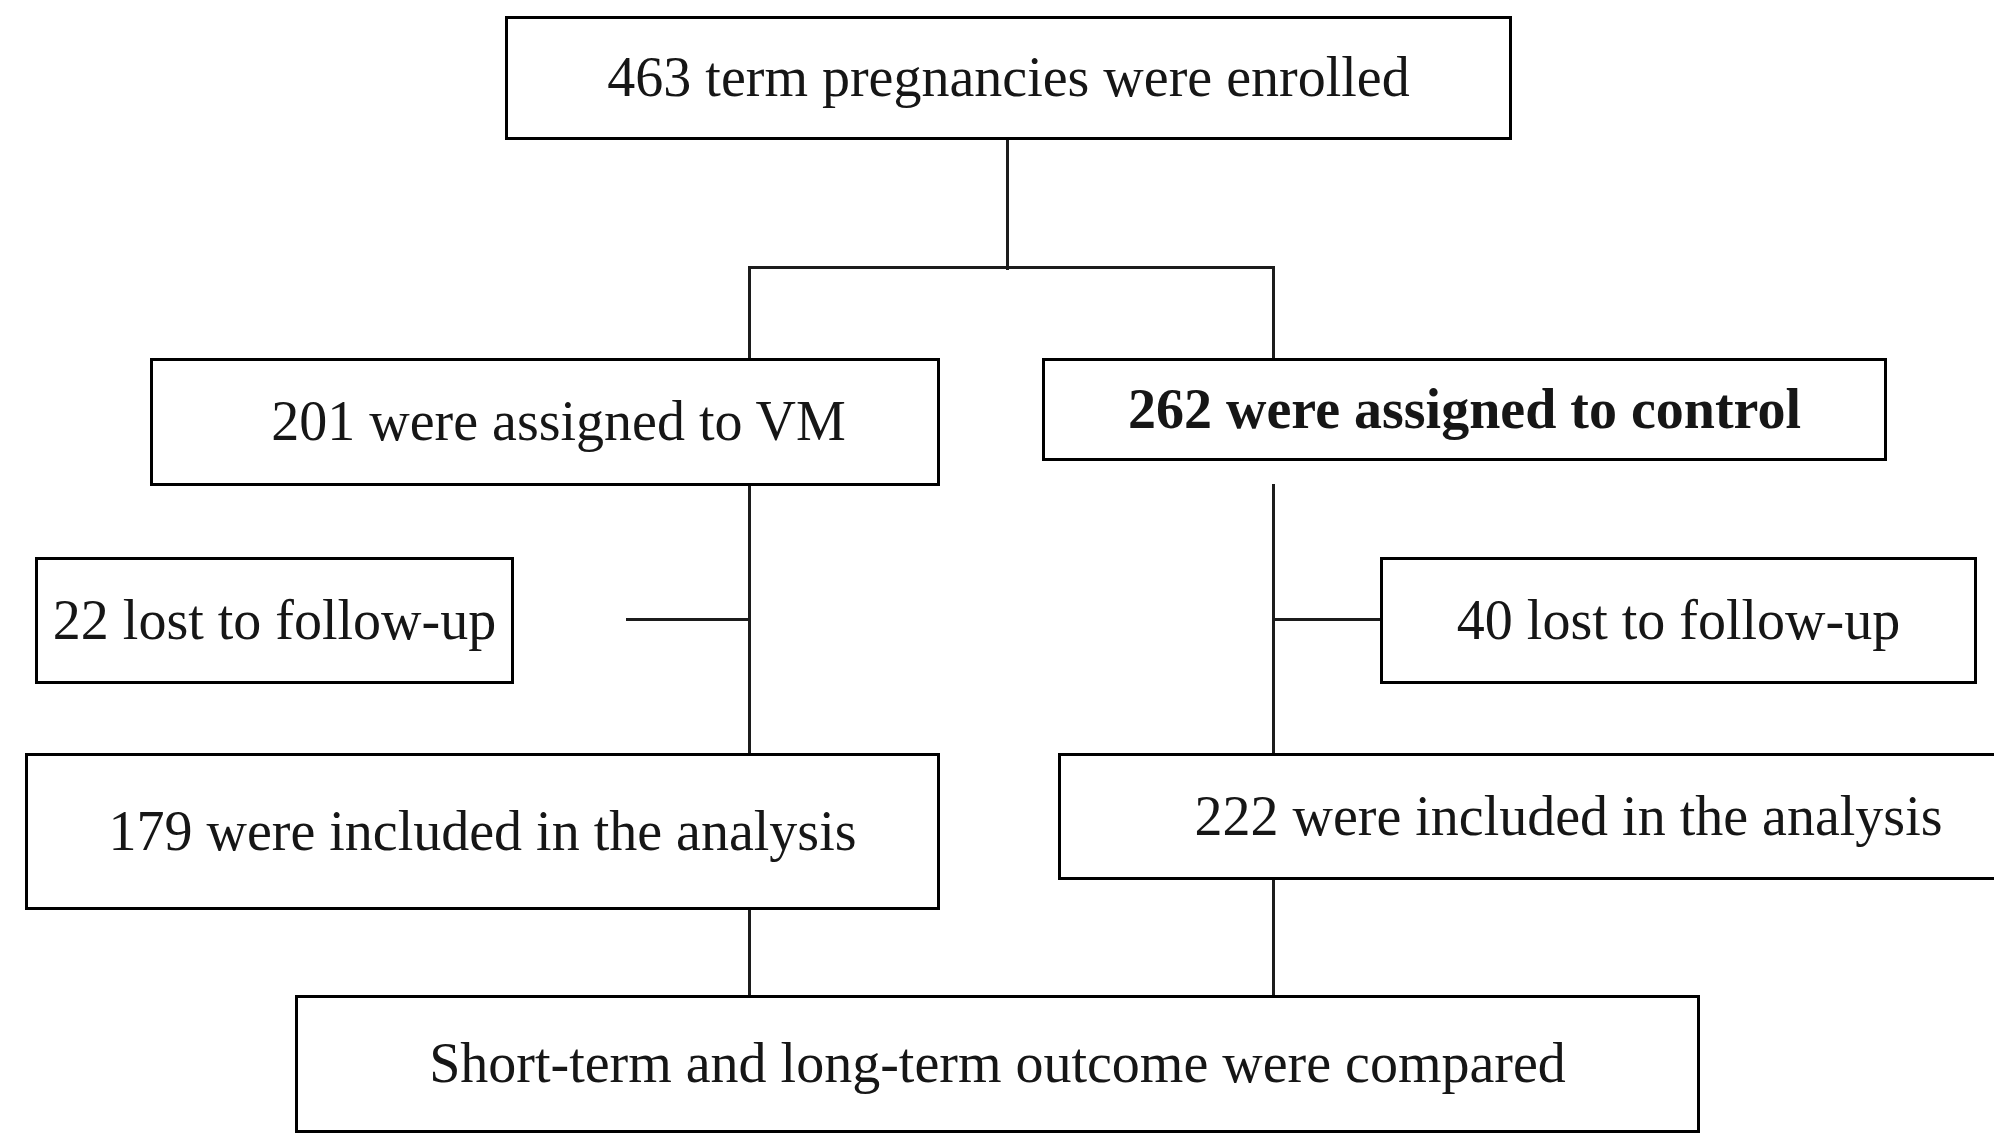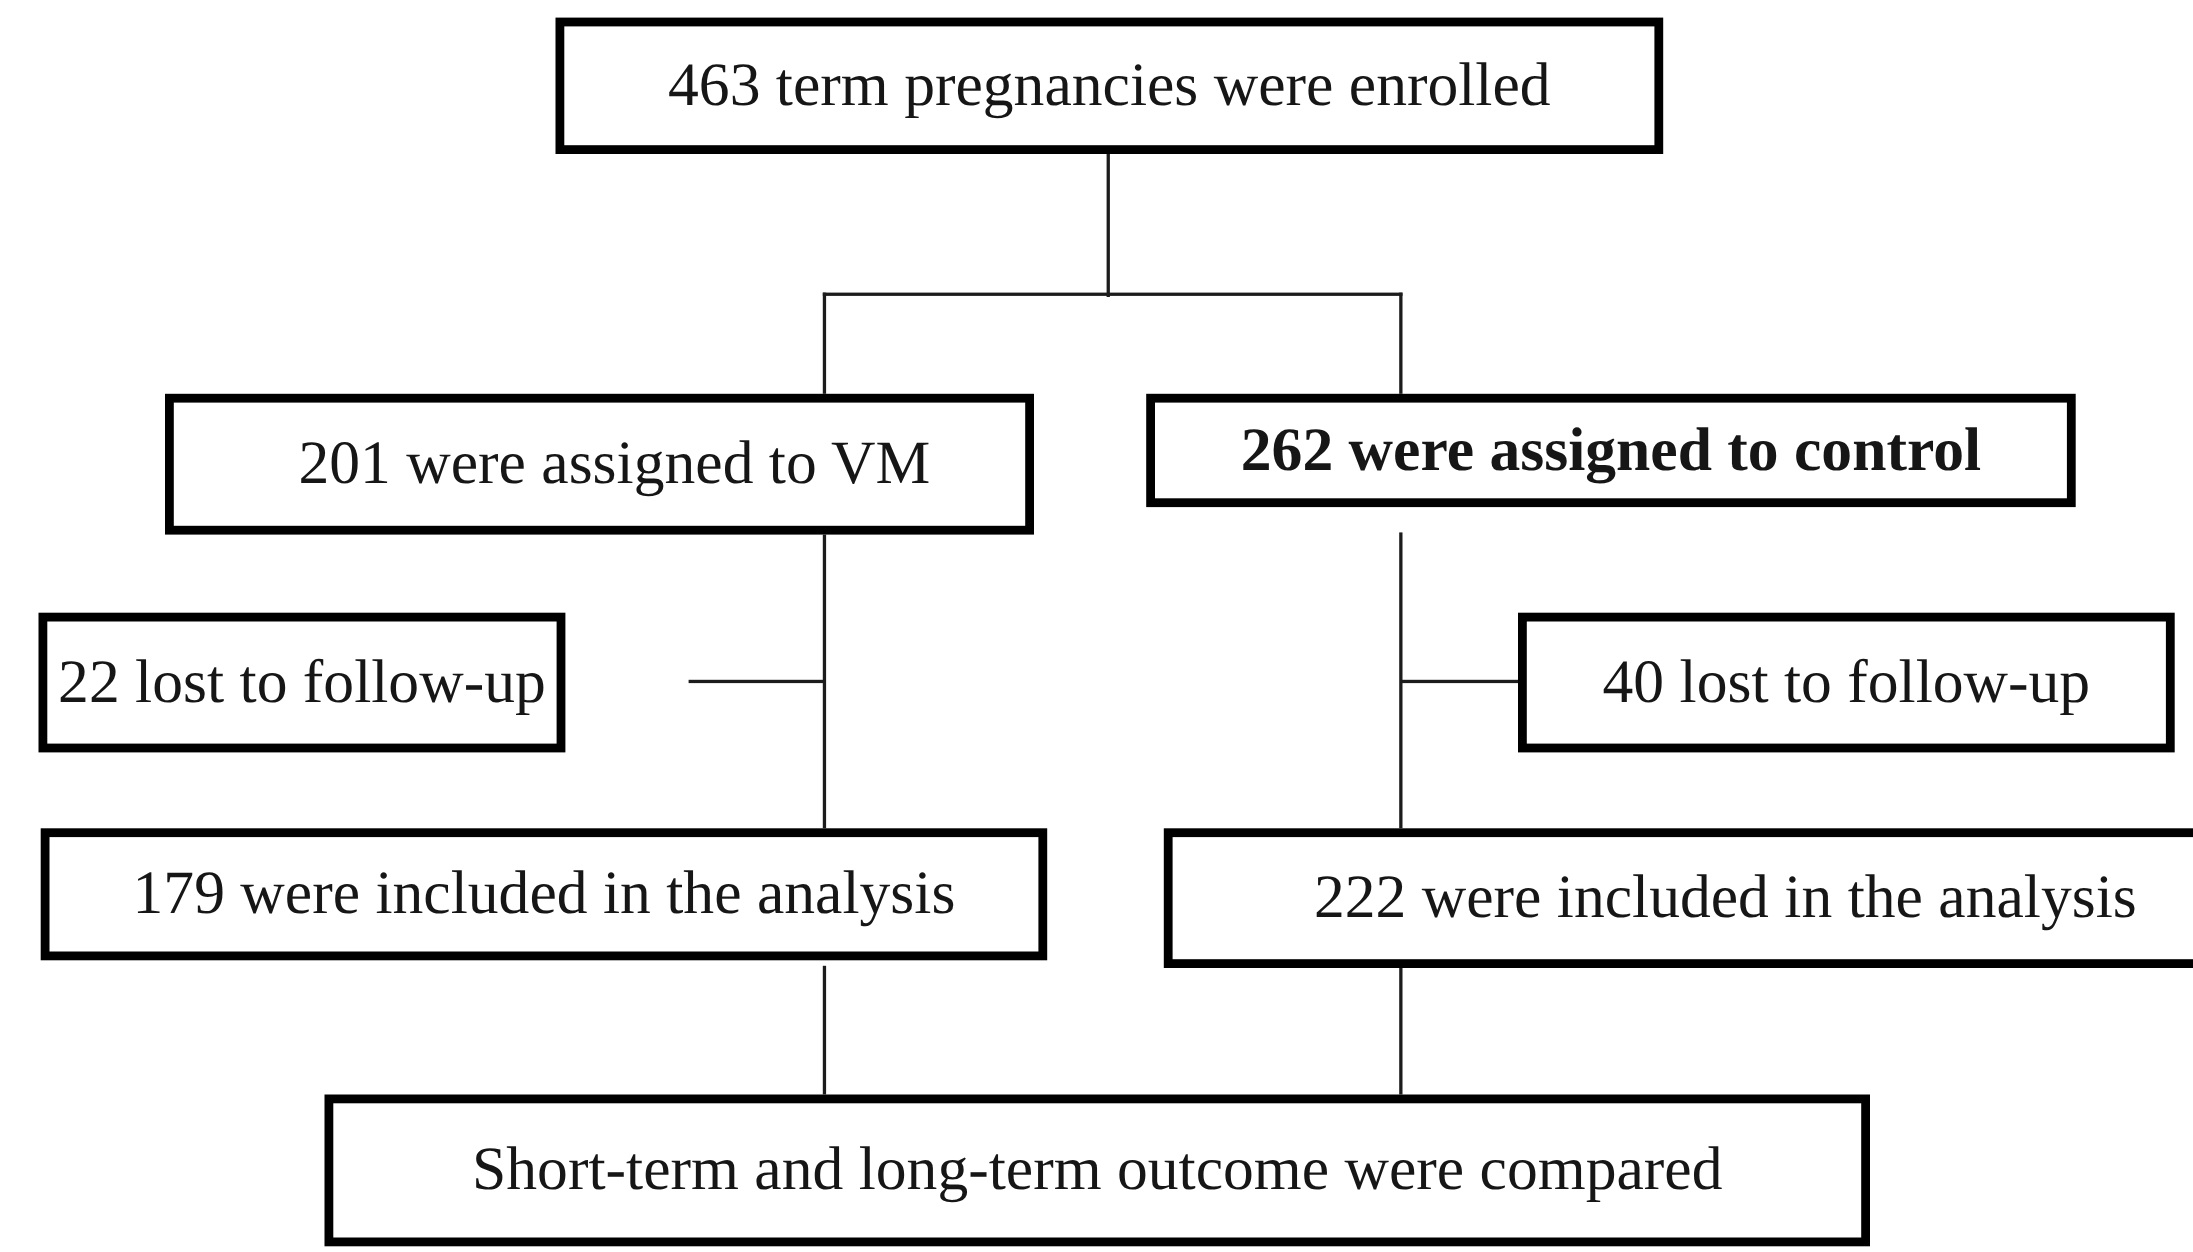--- a/index.html
+++ b/index.html
@@ -12,21 +12,21 @@
     width: 1994px;
     height: 1138px;
     background: #ffffff;
     font-family: "Liberation Serif", "DejaVu Serif", serif;
     color: #161616;
     overflow: hidden;
   }
   .node {
     position: absolute;
     box-sizing: border-box;
-    border: 8px solid #000000;
+    border: 3px solid #000000;
     background: #ffffff;
     display: flex;
     align-items: center;
     justify-content: center;
     text-align: center;
     font-size: 56px;
     line-height: 1.1;
     white-space: nowrap;
     z-index: 2;
   }
@@ -68,21 +68,21 @@
   </div>
 
   <div class="node" style="left:35px; top:557px; width:479px; height:127px;">
     <span>22 lost to follow-up</span>
   </div>
 
   <div class="node" style="left:1380px; top:557px; width:597px; height:127px;">
     <span>40 lost to follow-up</span>
   </div>
 
-  <div class="node" style="left:37px; top:753px; width:915px; height:120px;">
+  <div class="node" style="left:25px; top:753px; width:915px; height:157px;">
     <span>179 were included in the analysis</span>
   </div>
 
   <div class="node" style="left:1058px; top:753px; width:1021px; height:127px;">
     <span>222 were included in the analysis</span>
   </div>
 
   <div class="node" style="left:295px; top:995px; width:1405px; height:138px;">
     <span>Short-term and long-term outcome were compared</span>
   </div>

